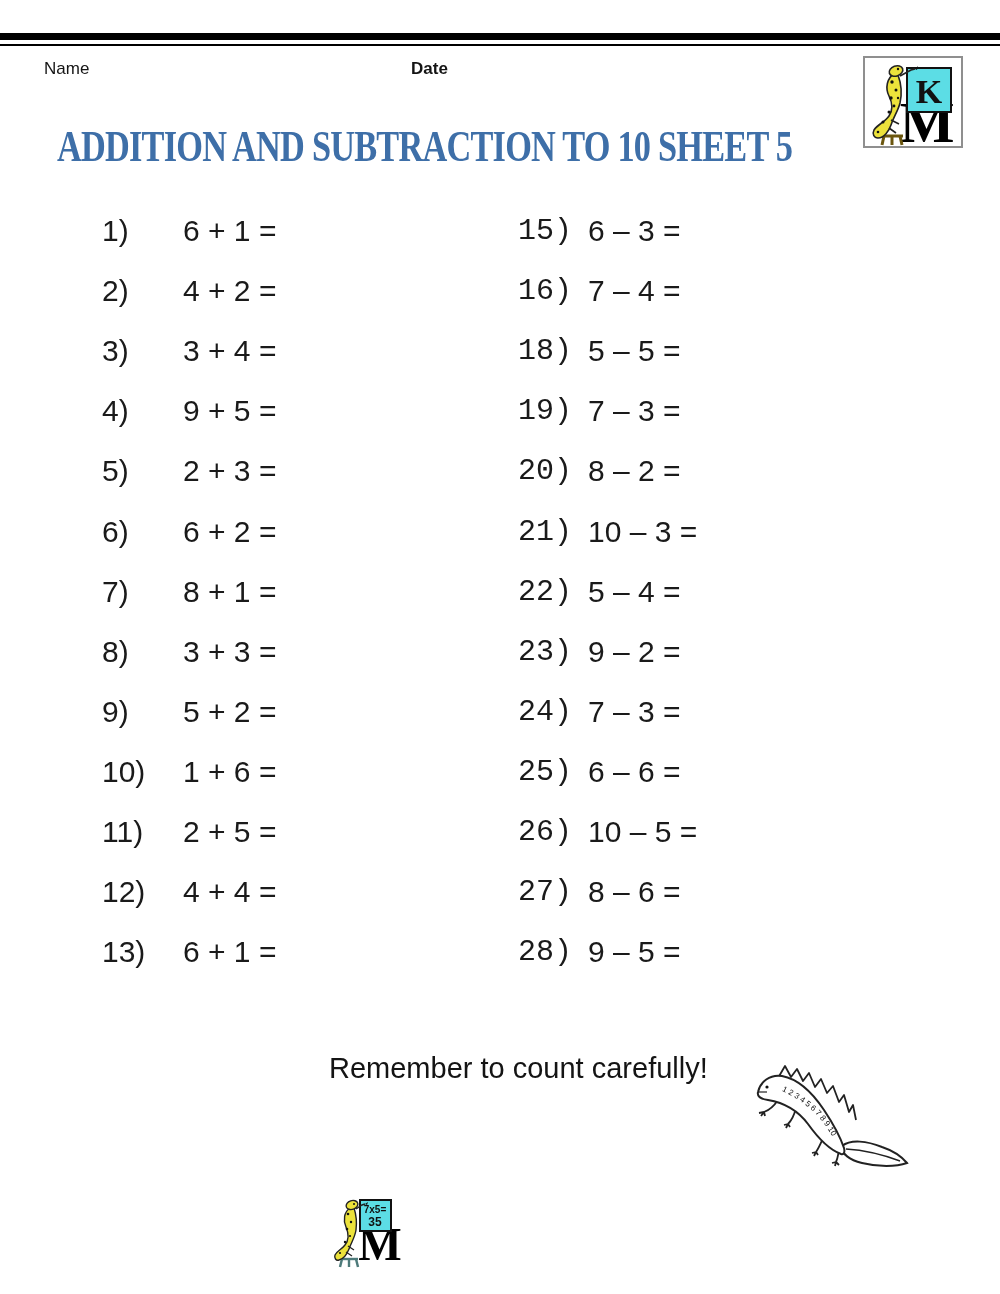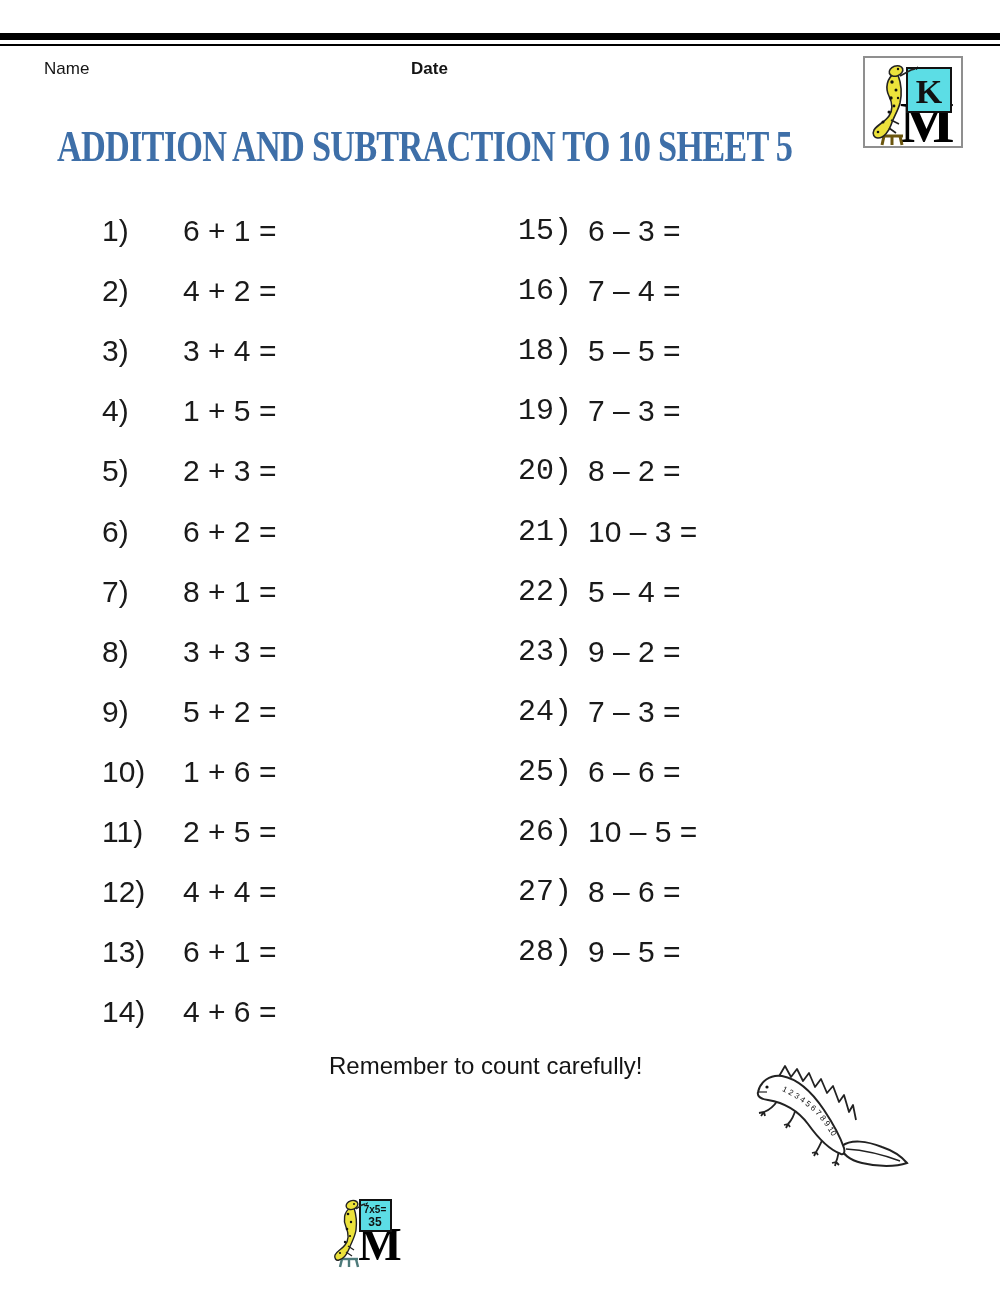--- a/index.html
+++ b/index.html
@@ -29,21 +29,21 @@
     transform:scaleX(0.78);transform-origin:0 50%;
   }
   .problems-col{position:absolute;top:201px;}
   .col-left{left:102px;width:400px;}
   .col-right{left:518px;width:400px;}
   .problem-row{height:60.1px;display:flex;align-items:center;font-size:30px;color:#1a1a1a;}
   .problem-row .num{flex:0 0 auto;}
   .col-left .num{width:81px;}
   .col-right .num{width:70px;font-family:Liberation Mono, monospace;}
   .reminder{
-    position:absolute;left:329px;top:1052px;font-size:24px;color:#141414;white-space:nowrap;
+    position:absolute;left:329px;top:1052px;font-size:29px;color:#141414;white-space:nowrap;
   }
   .newt{position:absolute;left:750px;top:1046px;}
   .footer{position:absolute;left:332px;top:1196px;width:400px;display:flex;align-items:flex-start;}
   .footer-right{margin-left:-14px;width:322px;padding-top:6px;}
   .tagline{
     font-size:14.5px;font-weight:700;text-align:center;letter-spacing:-0.3px;
     white-space:nowrap;color:#141414;
   }
   .footer-rule{height:4px;background:#141414;margin:4px 0 0 0;}
   .site-svg{display:block;margin-top:1px;}
@@ -106,21 +106,21 @@
     <span class="expr">4 + 2 =</span>
   </div>
 
   <div class="problem-row">
     <span class="num">3)</span>
     <span class="expr">3 + 4 =</span>
   </div>
 
   <div class="problem-row">
     <span class="num">4)</span>
-    <span class="expr">1 + 5 =</span>
+    <span class="expr">9 + 5 =</span>
   </div>
 
   <div class="problem-row">
     <span class="num">5)</span>
     <span class="expr">2 + 3 =</span>
   </div>
 
   <div class="problem-row">
     <span class="num">6)</span>
     <span class="expr">6 + 2 =</span>
@@ -154,24 +154,20 @@
   <div class="problem-row">
     <span class="num">12)</span>
     <span class="expr">4 + 4 =</span>
   </div>
 
   <div class="problem-row">
     <span class="num">13)</span>
     <span class="expr">6 + 1 =</span>
   </div>
 
-  <div class="problem-row">
-    <span class="num">14)</span>
-    <span class="expr">4 + 6 =</span>
-  </div>
 </div>
 <div class="problems-col col-right">
   <div class="problem-row">
     <span class="num">15)</span>
     <span class="expr">6 – 3 =</span>
   </div>
 
   <div class="problem-row">
     <span class="num">16)</span>
     <span class="expr">7 – 4 =</span>

